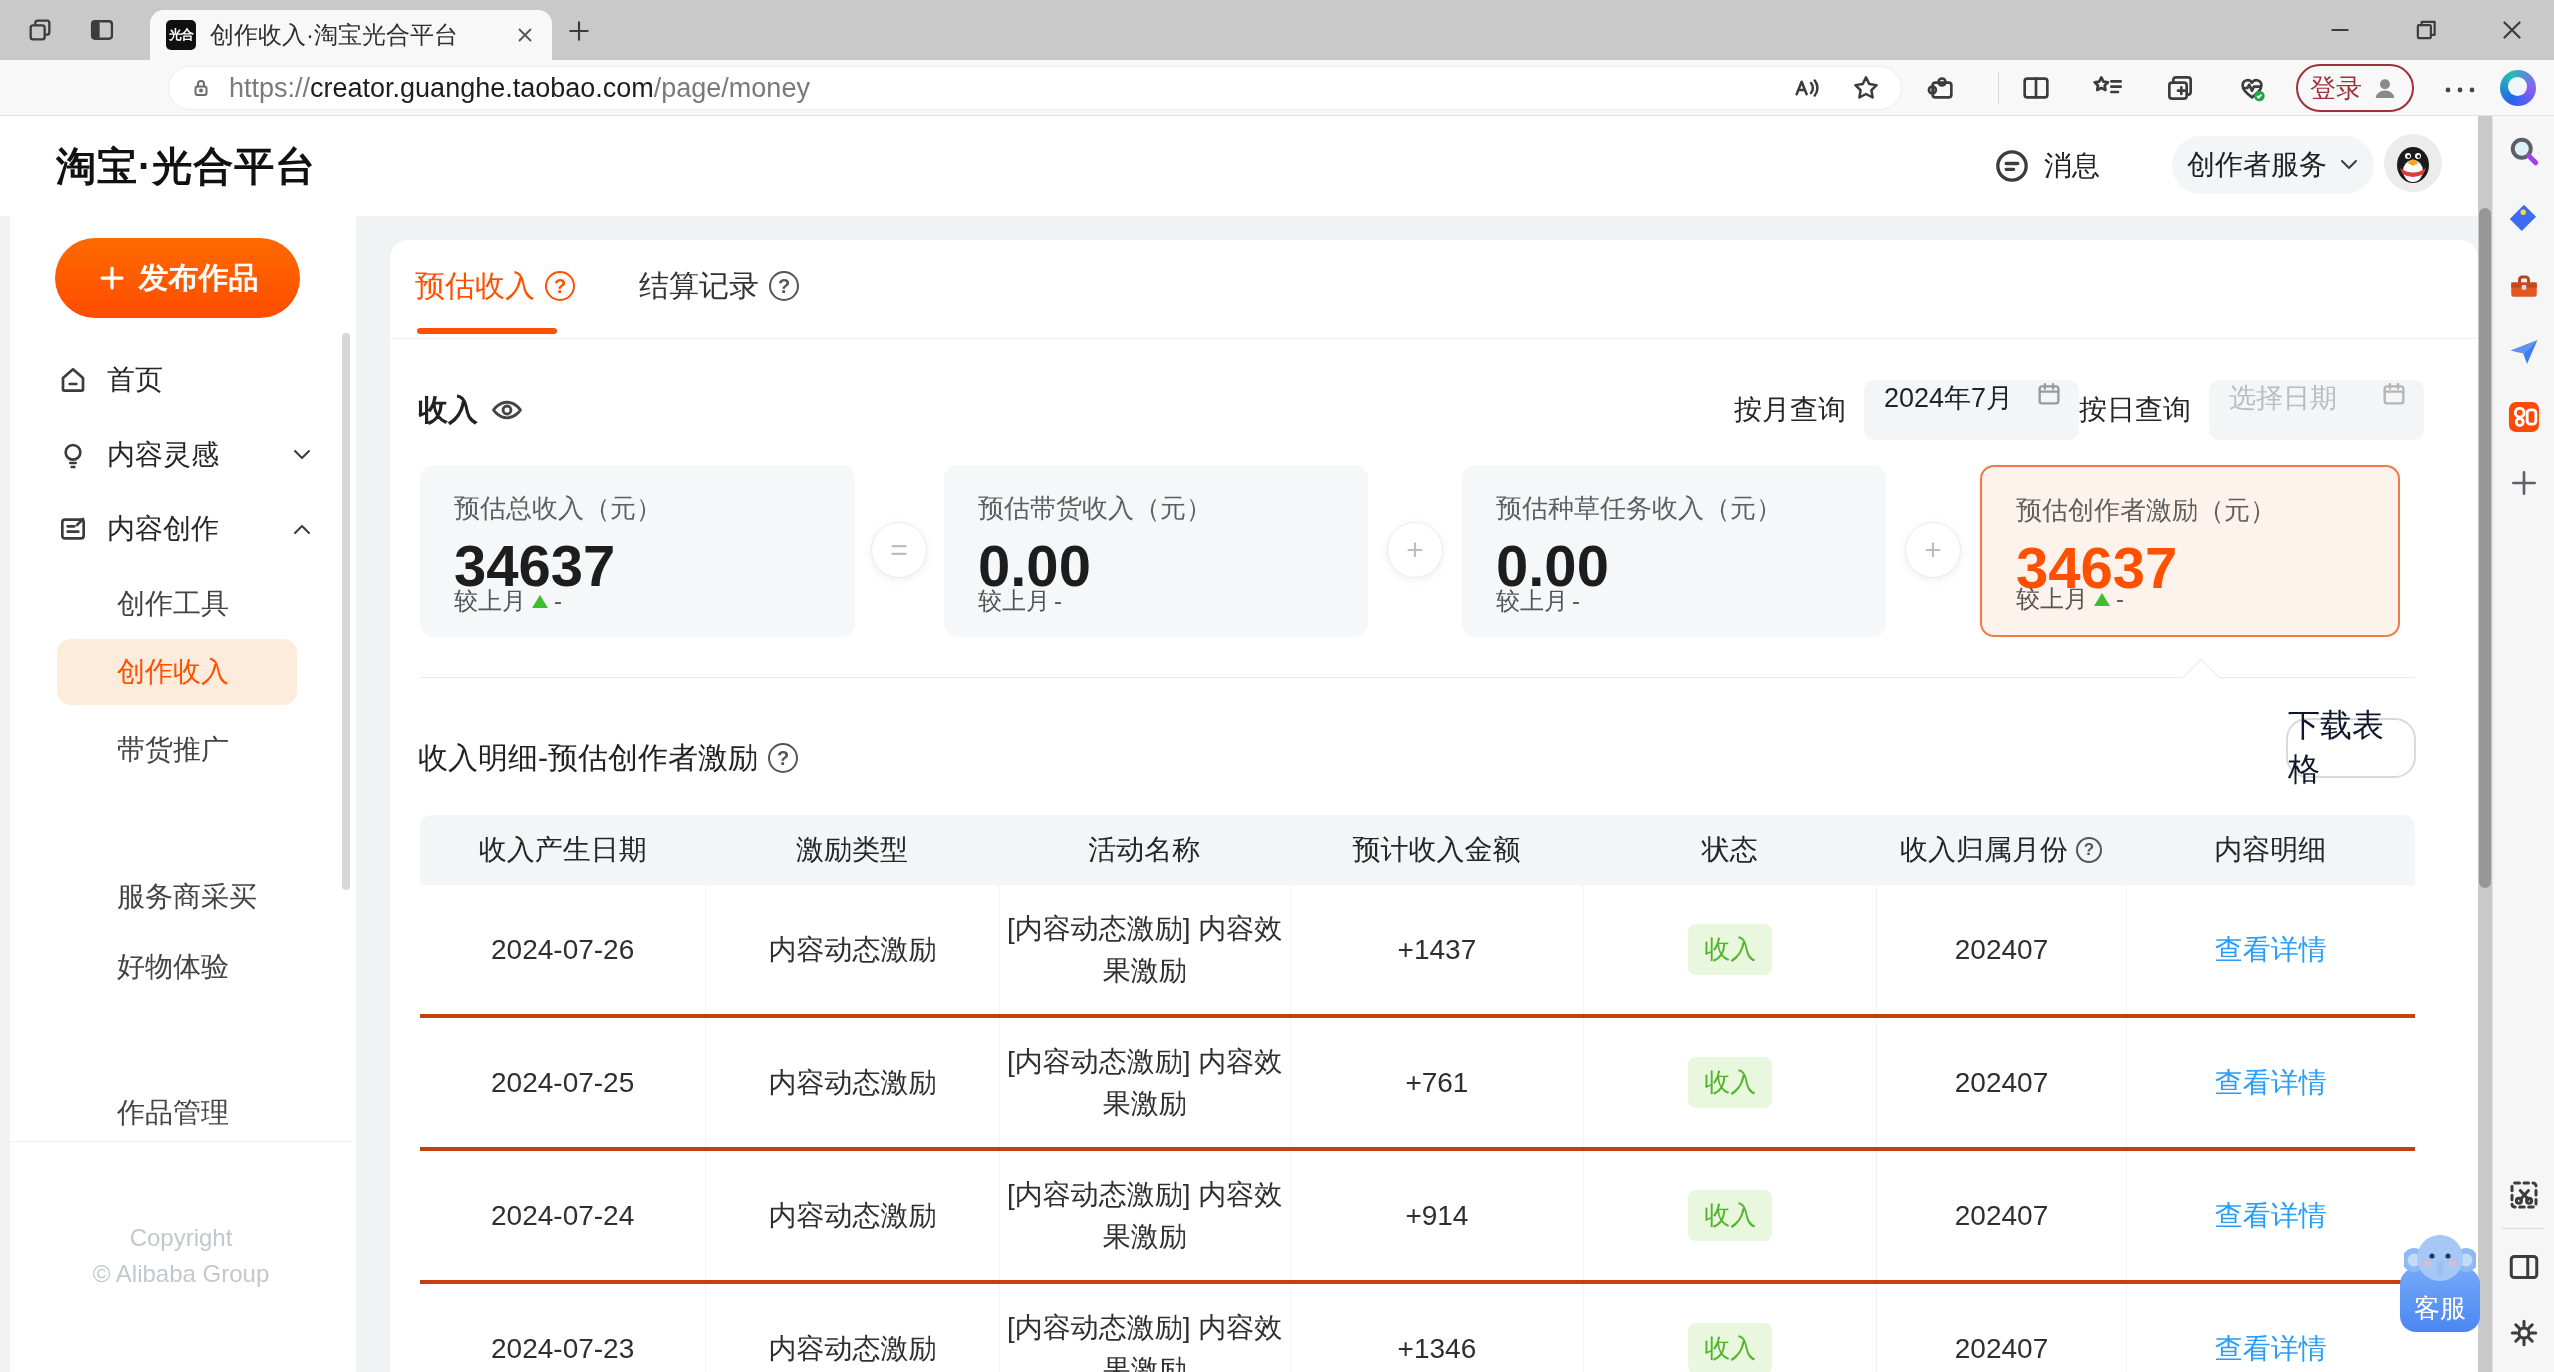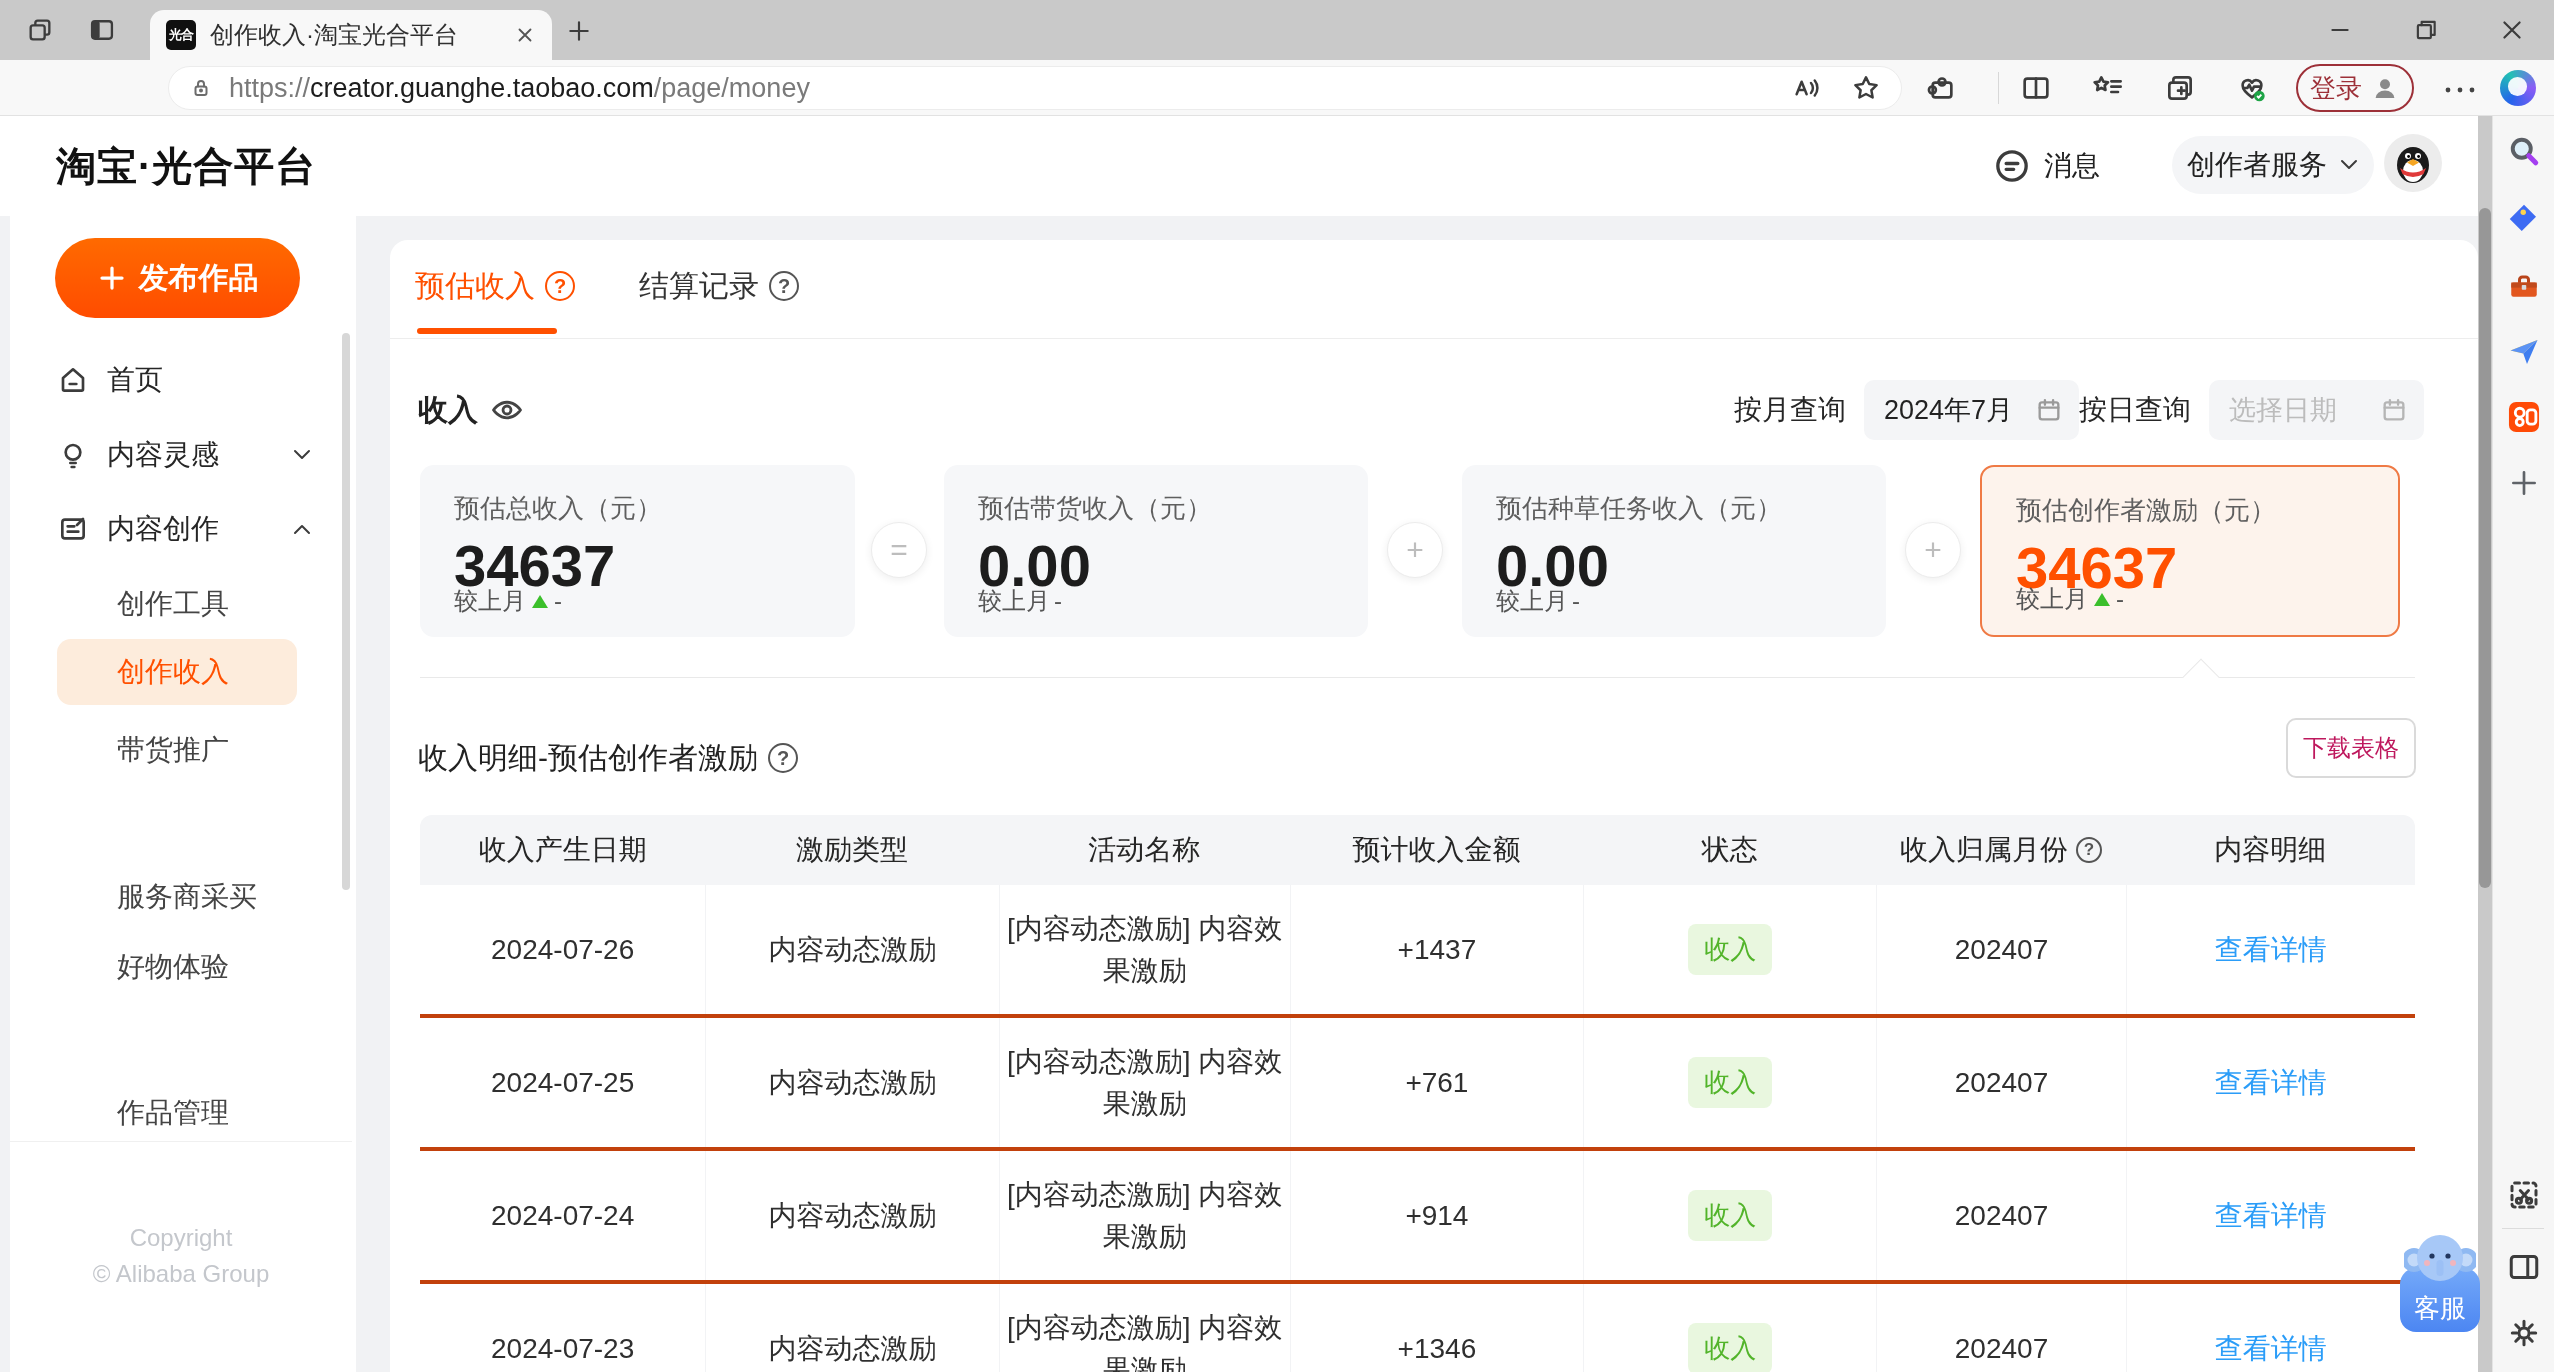--- a/index.html
+++ b/index.html
@@ -66,35 +66,35 @@
 .ptab.off{color:#333;font-weight:400;margin-left:64px}
 .underline{position:absolute;left:27px;top:88px;width:140px;height:6px;background:#ff5000;border-radius:3px}
 .tabdiv{position:absolute;left:0;top:98px;width:2088px;height:1px;background:#ededed}
 .qicon{width:30px;height:30px;border:2px solid #555;border-radius:50%;display:flex;align-items:center;justify-content:center;color:#555;font-size:20px;font-weight:bold;flex:none}
 .qicon:after{content:"?"}
 .qicon.orange{border-color:#ff5000;color:#ff5000}
 .qicon.small{width:26px;height:26px;font-size:17px}
 .incomerow{position:absolute;left:28px;top:140px;height:60px;display:flex;align-items:center;gap:12px;font-size:30px;font-weight:600;color:#222}
 .filters{position:absolute;right:54px;top:140px;height:60px;display:flex;align-items:center}
 .flabel{font-size:28px;color:#262626}
-.pinput{width:215px;height:60px;background:#f4f5f7;border-radius:10px;display:flex;align-items:center;padding:0 16px 0 20px;margin-left:18px;font-size:27px;color:#222}
+.pinput{width:215px;height:60px;background:#f4f5f7;border-radius:10px;display:flex;padding:0 16px 0 20px;margin-left:18px;font-size:27px;color:#222}
 .pinput .val{flex:1}
 .pinput .ph{flex:1;color:#bcbcbc}
 .scard{position:absolute;top:225px;height:172px;background:#f6f7f9;border-radius:14px;padding:26px 34px}
 .scard .clabel{font-size:26px;color:#5f5f5f}
 .scard .cval{font-size:58px;font-weight:bold;color:#1d1d1d;margin-top:6px}
 .scard .ccomp{position:absolute;left:34px;bottom:20px;display:flex;align-items:center;gap:4px;font-size:24px;color:#555}
 .scard.hl{background:#fdf3ec;border:2px solid #ef7a45}
 .scard.hl .cval{color:#ff5000}
 .tri{width:0;height:0;border-left:8px solid transparent;border-right:8px solid transparent;border-bottom:13px solid #3bbf2b;margin:0 2px}
 .op{position:absolute;top:282px;width:56px;height:56px;border-radius:50%;background:#fff;border:1px solid #ececec;box-shadow:0 2px 8px rgba(0,0,0,.07);display:flex;align-items:center;justify-content:center;font-size:30px;color:#bdbdbd}
 .notchline{position:absolute;left:30px;top:437px;width:1995px;height:1px;background:#e9e9e9}
 .notch{position:absolute;left:1798px;top:424px;width:26px;height:26px;background:#fff;border-left:1px solid #e9e9e9;border-top:1px solid #e9e9e9;transform:rotate(45deg)}
 .sectionrow{position:absolute;left:28px;top:490px;height:56px;display:flex;align-items:center;gap:10px;font-size:30px;font-weight:500;color:#222}
-.dlbtn{position:absolute;left:1896px;top:478px;width:130px;height:60px;border:2px solid #dadada;border-radius:10px;display:flex;align-items:center;justify-content:center;font-size:24px;color:#be185d;background:#fff}
+.dlbtn{position:absolute;left:1896px;top:478px;width:130px;height:60px;border:2px solid #dadada;border-radius:21px;display:flex;align-items:center;justify-content:center;font-size:32px;color:#0f172a;background:#fff}
 .table{position:absolute;left:30px;top:575px;width:1995px}
 .thead,.trow{display:grid;grid-template-columns:14.3% 14.7% 14.6% 14.7% 14.7% 12.5% 14.5%;align-items:center}
 .thead{height:70px;background:#f4f5f7;border-radius:12px 12px 0 0;font-size:28px;font-weight:500;color:#262626}
 .thead>div{display:flex;align-items:center;justify-content:center;gap:8px}
 .trow{height:133px;font-size:28px;color:#2f2f2f;border-bottom:4px solid #c2410c}
 .trow>div{display:flex;align-items:center;justify-content:center;height:100%;border-left:1px solid #f2f3f5}
 .trow>div:first-child{border-left:none}
 .act{width:300px;line-height:1.5;text-align:center}
 .badge{background:#e9f7df;color:#52b42a;font-size:26px;padding:8px 16px;border-radius:8px}
 .link{color:#2b9df8}

